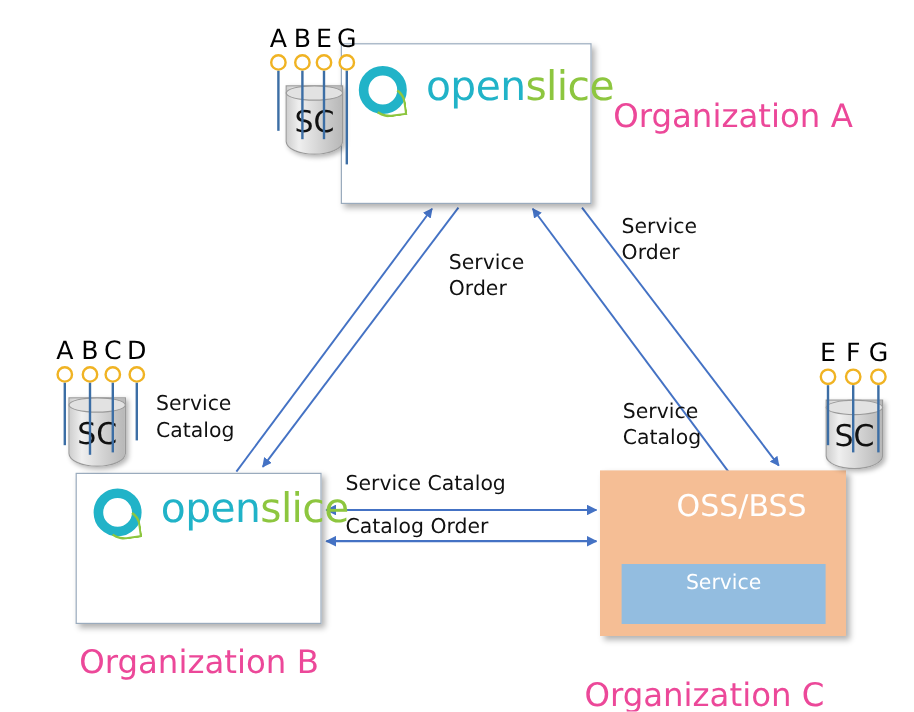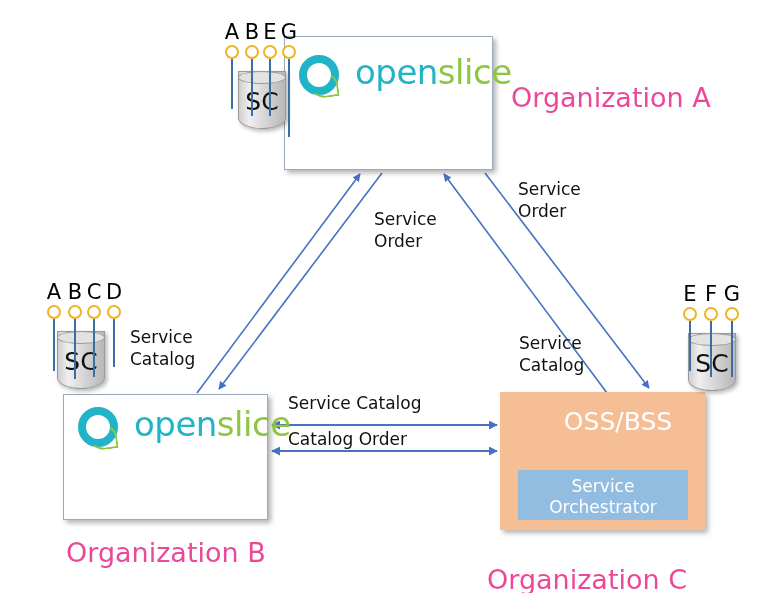--- a/index.html
+++ b/index.html
@@ -209,21 +209,20 @@
 
 <div class="org-title" style="left:66px;top:537px;">Organization B</div>
 
 <div class="org-box" id="org-c-box"></div>
 
 <div class="inner-title" style="left:500px;top:408px;width:236px;">OSS/BSS</div>
 
 <div id="so-box">
   <div class="so-text">
     <div>Service</div>
-    <div>Orchestrator</div>
   </div>
 </div>
 
 <div class="sc-group" style="left:688px;top:307px;width:48px;height:90px;">
   <div class="sc-cyl"></div>
   <div class="sc-top"></div>
   <div class="sc-label">SC</div>
 
   <div class="pin" style="left:-5px;top:0;">
     <span class="ltr">E</span>

